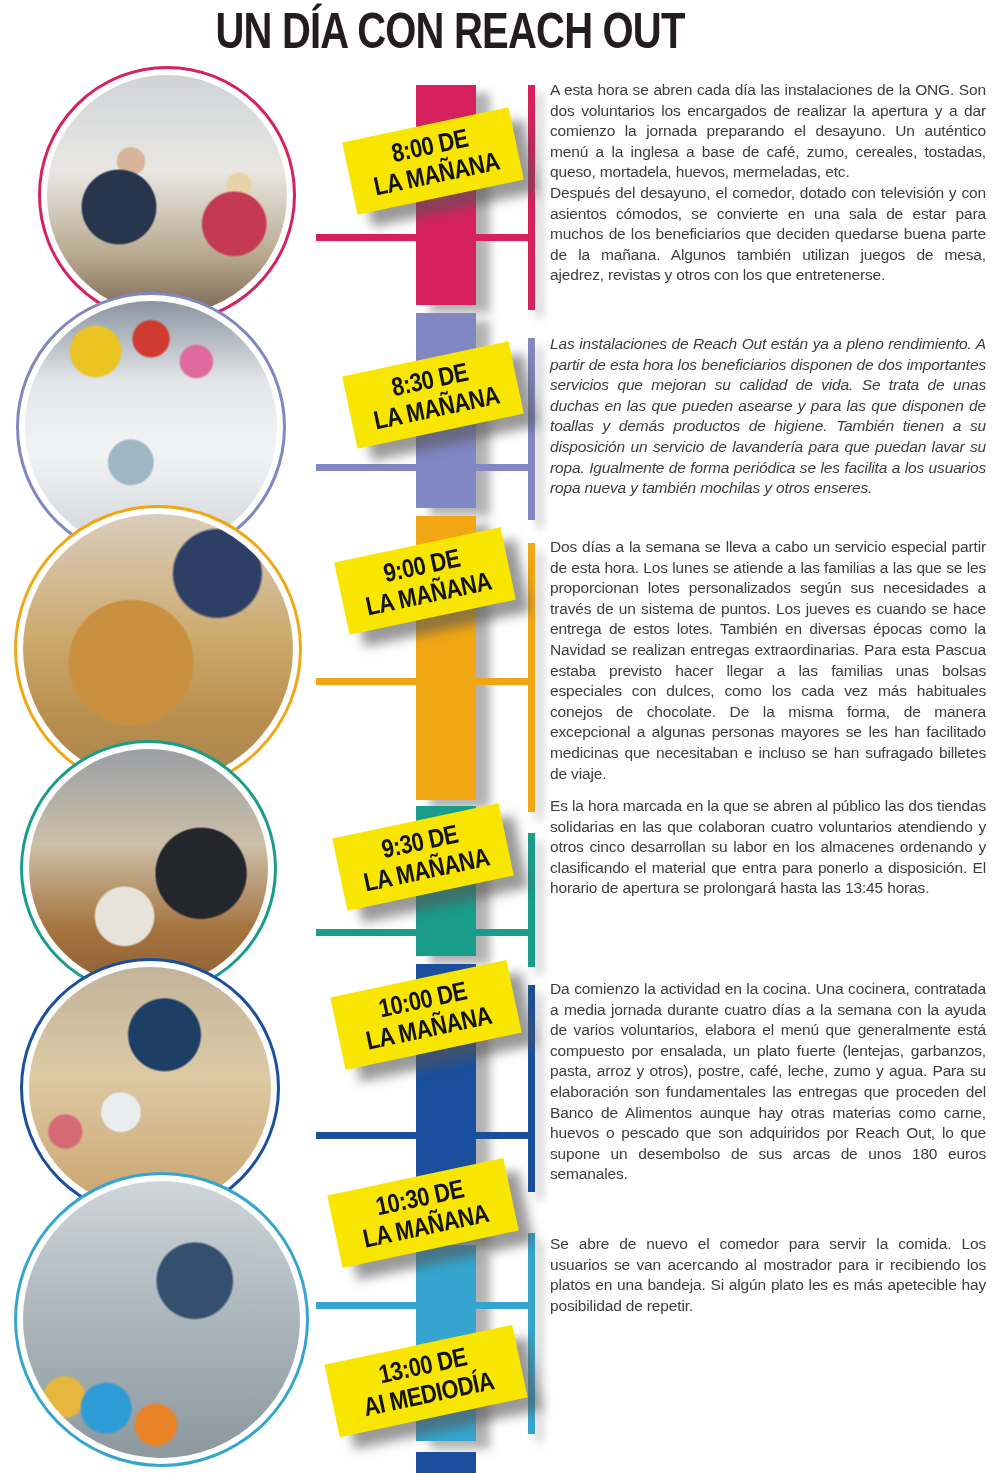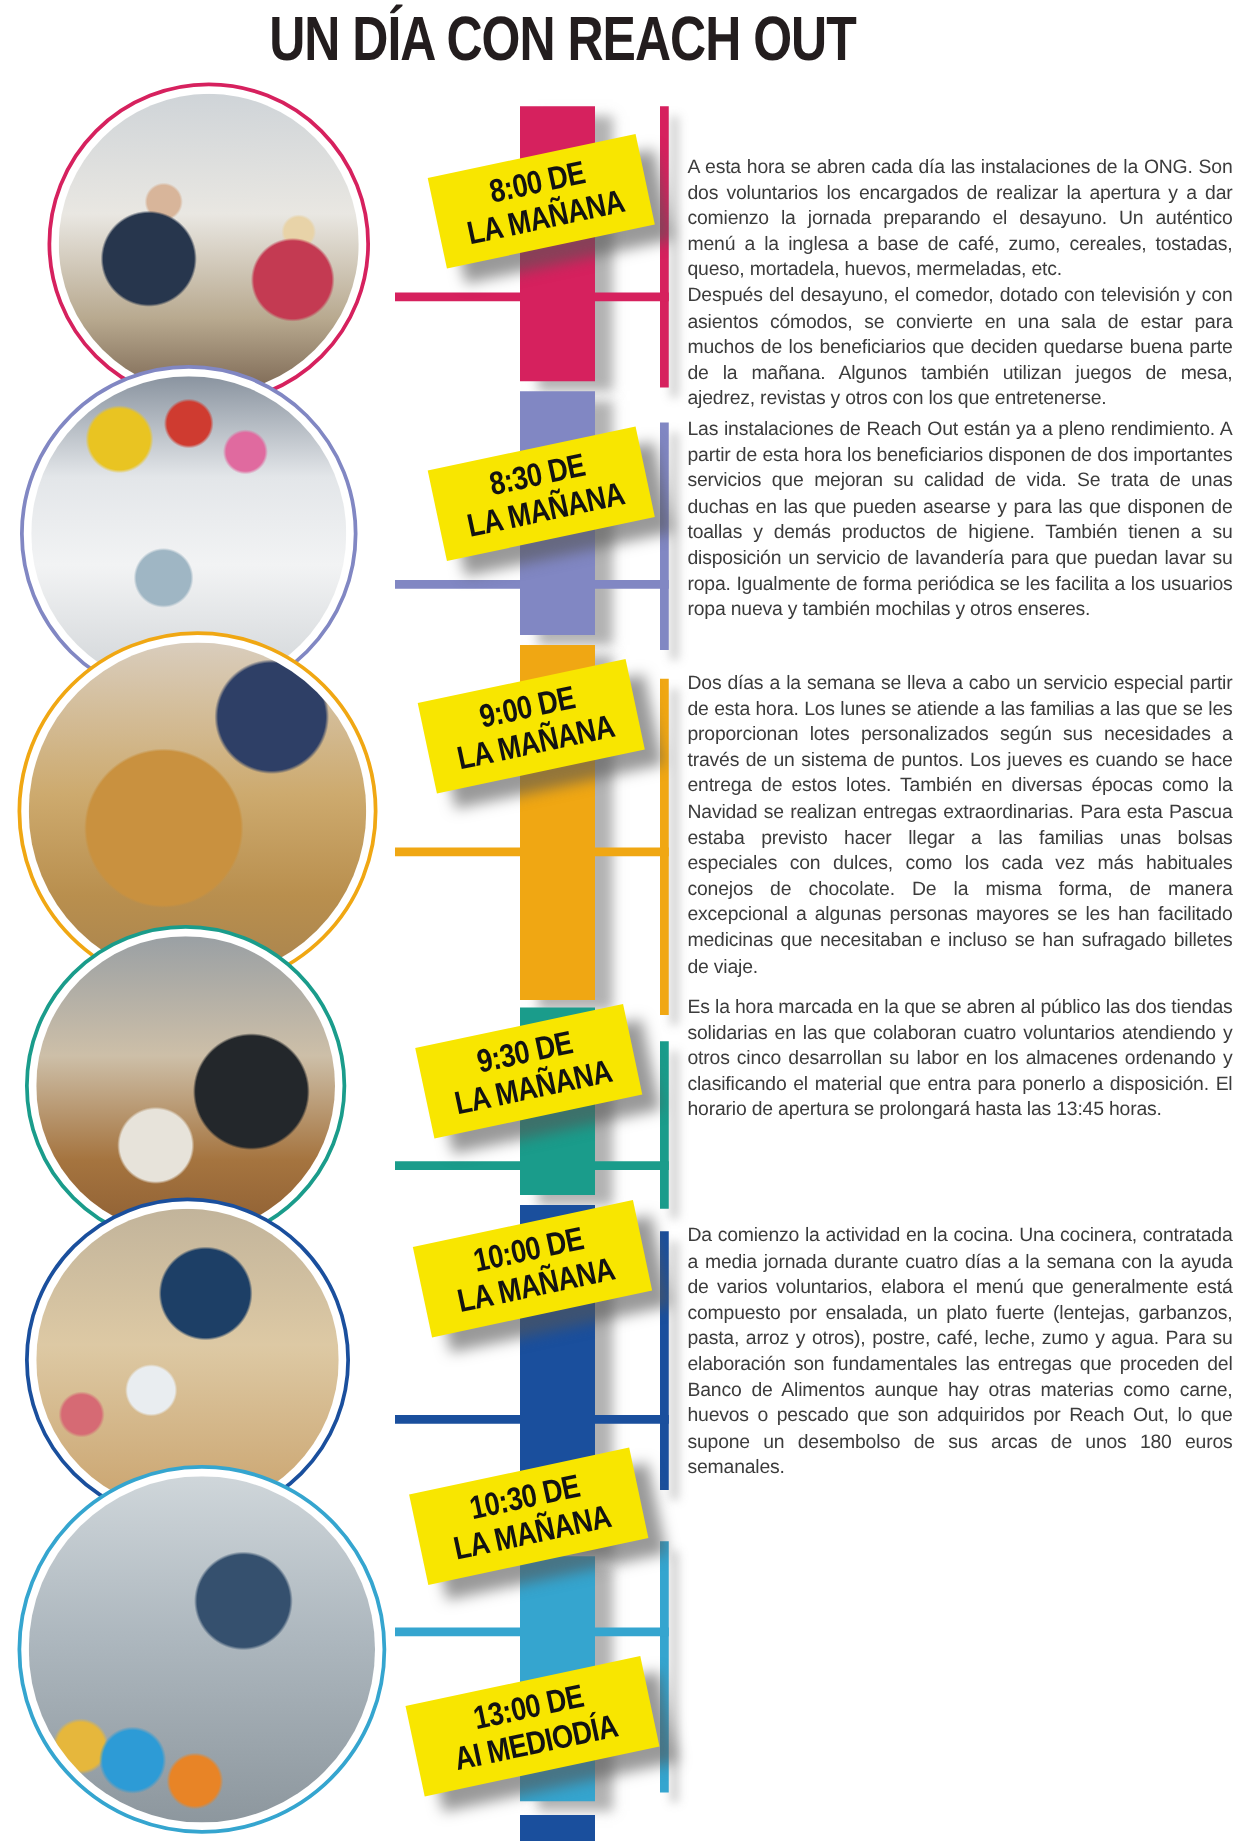--- a/index.html
+++ b/index.html
@@ -149,32 +149,33 @@
   </div>
   <div class="tlabel" style="left: 333px; top: 1176px; width: 160px; background: rgb(248, 230, 0); color: rgb(18, 18, 18);">
     <span class="l1">10:30 DE</span>
     <span class="l2">LA MAÑANA</span>
   </div>
   <div class="tlabel" style="left: 330px; top: 1344px; width: 172px; background: rgb(248, 230, 0); color: rgb(18, 18, 18);">
     <span class="l1">13:00 DE</span>
     <span class="l2">AI MEDIODÍA</span>
   </div>
 
-  <div class="tblock" style="top:80px;margin-top:44px;">
+  <div class="tblock" style="top:80px;">
     <p lang="es">A esta hora se abren cada día las instalaciones de la ONG. Son dos voluntarios los encargados de realizar la apertura y a dar comienzo la jornada preparando el desayuno. Un auténtico menú a la inglesa a base de café, zumo, cereales, tostadas, queso, mortadela, huevos, mermeladas, etc.</p>
     <p lang="es">Después del desayuno, el comedor, dotado con televisión y con asientos cómodos, se convierte en una sala de estar para muchos de los beneficiarios que deciden quedarse buena parte de la mañana. Algunos también utilizan juegos de mesa, ajedrez, revistas y otros con los que entretenerse.</p>
   </div>
-  <div class="tblock" style="top:334px;">
+  <div class="tblock" style="top:334px;font-style:italic;">
     <p lang="es">Las instalaciones de Reach Out están ya a pleno rendimiento. A partir de esta hora los beneficiarios disponen de dos importantes servicios que mejoran su calidad de vida. Se trata de unas duchas en las que pueden asearse y para las que disponen de toallas y demás productos de higiene. También tienen a su disposición un servicio de lavandería para que puedan lavar su ropa. Igualmente de forma periódica se les facilita a los usuarios ropa nueva y también mochilas y otros enseres.</p>
   </div>
   <div class="tblock" style="top:537px;">
     <p lang="es">Dos días a la semana se lleva a cabo un servicio especial partir de esta hora. Los lunes se atiende a las familias a las que se les proporcionan lotes personalizados según sus necesidades a través de un sistema de puntos. Los jueves es cuando se hace entrega de estos lotes. También en diversas épocas como la Navidad se realizan entregas extraordinarias. Para esta Pascua estaba previsto hacer llegar a las familias unas bolsas especiales con dulces, como los cada vez más habituales conejos de chocolate.  De la misma forma, de manera excepcional a algunas personas mayores se les han facilitado medicinas que necesitaban e incluso se han sufragado billetes de viaje.</p>
   </div>
   <div class="tblock" style="top:796px;">
     <p lang="es">Es la hora marcada en la que se abren al público las dos tiendas solidarias en las que colaboran cuatro voluntarios atendiendo y otros cinco desarrollan su labor en los almacenes ordenando y clasificando el material que entra para ponerlo a disposición. El horario de apertura se prolongará hasta las 13:45 horas.</p>
   </div>
   <div class="tblock" style="top:979px;">
     <p lang="es">Da comienzo la actividad en la cocina. Una cocinera, contratada a media jornada durante cuatro días a la semana con la ayuda de varios voluntarios, elabora el menú que generalmente está compuesto por ensalada, un plato fuerte (lentejas, garbanzos, pasta, arroz y otros), postre, café, leche, zumo y agua. Para su elaboración son fundamentales las entregas que proceden del Banco de Alimentos aunque hay otras materias como carne, huevos o pescado que son adquiridos por Reach Out, lo que supone un desembolso de sus arcas de unos 180 euros semanales.</p>
   </div>
   <div class="tblock" style="top:1234px;">
+    <p lang="es">Se abre de nuevo el comedor para servir la comida. Los usuarios se van acercando al mostrador para ir recibiendo los platos en una bandeja. Si algún plato les es más apetecible hay posibilidad de repetir.</p>
   </div>
 
 </div>
 
 </body></html>

